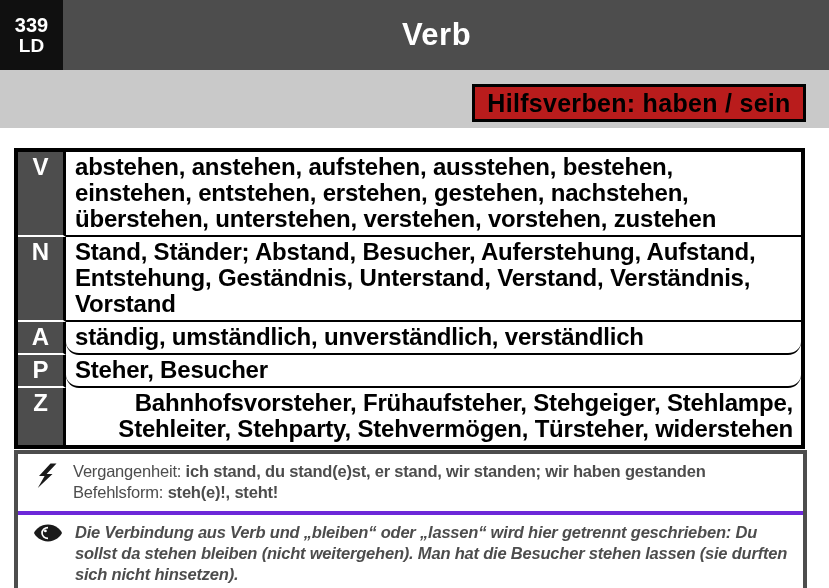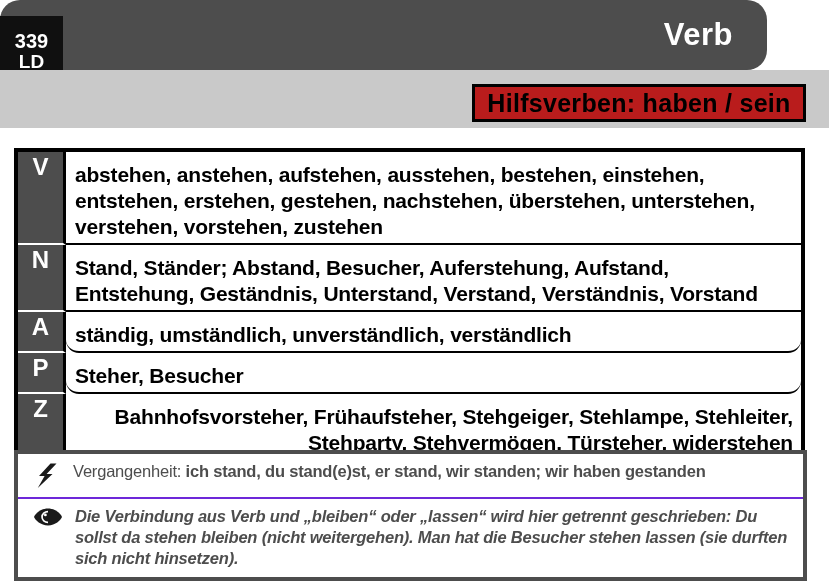--- a/index.html
+++ b/index.html
@@ -1,59 +1,59 @@
 <!DOCTYPE html>
 <html><head>
 <meta charset="utf-8">
 <style>
   * { margin:0; padding:0; box-sizing:border-box; }
   html,body { width:829px; height:588px; background:#ffffff; overflow:hidden;
               font-family:"Liberation Sans", sans-serif; }
   .page { position:relative; width:829px; height:588px; background:#fff; }
 
   
-  .header-bar { position:absolute; left:0; top:0; width:767px; height:70px;
+  .header-bar { position:absolute; left:0; top:0; width:829px; height:70px;
                 background:#4d4d4d; display:flex; align-items:center;
-                justify-content:flex-end; padding:0 34px 0 78px;border-radius:20px; }
+                justify-content:center; padding:0 34px 0 78px; }
   .header-title { color:#fff; font-size:31px; font-weight:bold; letter-spacing:0.5px; }
   .header-conj  { color:#fff; font-size:30px; font-weight:bold; letter-spacing:0.5px; }
   .code-box { position:absolute; left:0; top:0; width:63px; height:70px;
               background:#101010; color:#fff; display:flex; flex-direction:column;
               align-items:center; justify-content:center; line-height:1.05;
-              font-weight:bold;margin-top:16px; }
+              font-weight:bold; }
   .code-top    { font-size:20px; }
   .code-bottom { font-size:19px; }
 
   
   .band { position:absolute; left:0; top:70px; width:829px; height:58px; background:#c9c9c9; }
   .aux-box { position:absolute; left:472px; top:84px; width:334px; height:38px;
              background:#b91c1c; border:3px solid #000; display:flex; align-items:center;
              justify-content:center; font-size:25px; font-weight:bold; color:#000;
              letter-spacing:0.3px; }
 
   
   .word-table { position:absolute; left:14px; top:148px; width:791px;
                 border:4px solid #000; background:#fff; }
   .wrow { display:flex; align-items:stretch; }
   .wlabel { width:48px; flex:0 0 48px; background:#4d4d4d; color:#fff;
             font-weight:bold; font-size:24px; text-align:center;
             border-right:3px solid #000; border-bottom:2px solid #fff;
             padding-top:1px; }
-  .wtext { flex:1; font-weight:bold; font-size:21px; line-height:26px;
-           color:#000; padding:10px 8px 3px 9px; border-bottom:2px solid #000;
+  .wtext { flex:1; font-weight:bold; font-size:24px; line-height:26px;
+           color:#000; padding:2px 8px 3px 9px; border-bottom:2px solid #000;
            letter-spacing:-0.2px; }
   .wrow:last-child .wlabel { border-bottom:none; }
   .wrow:last-child .wtext  { border-bottom:none;text-align:right; }
   .wrow.single .wtext { min-height:29px;border-radius:13px; }
 
   
   .notes-box { position:absolute; left:14px; top:450px; width:793px;
                border:4px solid #4d4d4d; background:#fff; }
   .note { display:flex; align-items:flex-start; padding:7px 10px 8px 16px; gap:13px; }
-  .note.first { border-bottom:2px solid #6d28d9;justify-content:flex-end; }
+  .note.first { border-bottom:4px solid #6d28d9;justify-content:flex-end; }
   .note-icon { flex:0 0 26px; display:flex; justify-content:center; padding-top:2px; }
   .note-text { flex:1; font-size:16.5px; line-height:21px; color:#4d4d4d;
                letter-spacing:-0.2px; }
   .nlabel { font-weight:normal; }
   .nbold  { font-weight:bold; }
   .note-usage { font-weight:bold;font-style:italic; }
 </style>
 </head>
 <body>
 
@@ -101,20 +101,24 @@
       <div class="note-icon">
         <svg width="20" height="26" viewBox="0 0 20 25" aria-hidden="true">
           <path d="M13.5 0 L2 12.5 H7.6 L0.8 24.5 L15.5 10.5 H9.6 L19.5 0 Z" fill="#1a1a1a"></path>
         </svg>
       </div>
       <div class="note-text">
         <div>
           <span class="nlabel">Vergangenheit:</span>
           <span class="nbold">ich stand, du stand(e)st, er stand, wir standen; wir haben gestanden</span>
         </div>
+        <div>
+          <span class="nlabel">Befehlsform:</span>
+          <span class="nbold">steh(e)!, steht!</span>
+        </div>
       </div>
     </div>
 
     <div class="note">
       <div class="note-icon">
         <svg width="28" height="18" viewBox="0 0 30 18" aria-hidden="true">
           <path d="M15 0 C23 0 28.5 5.5 30 9 C28.5 12.5 23 18 15 18 C7 18 1.5 12.5 0 9 C1.5 5.5 7 0 15 0 Z" fill="#1a1a1a"></path>
           <path d="M15 3.2 C11.4 3.2 8.6 5.8 8.6 9 C8.6 12.2 11.4 14.8 15 14.8" stroke="#ffffff" fill="none" stroke-width="1.8"></path>
           <circle cx="12.2" cy="6.8" r="1.5" fill="#ffffff"></circle>
         </svg>

